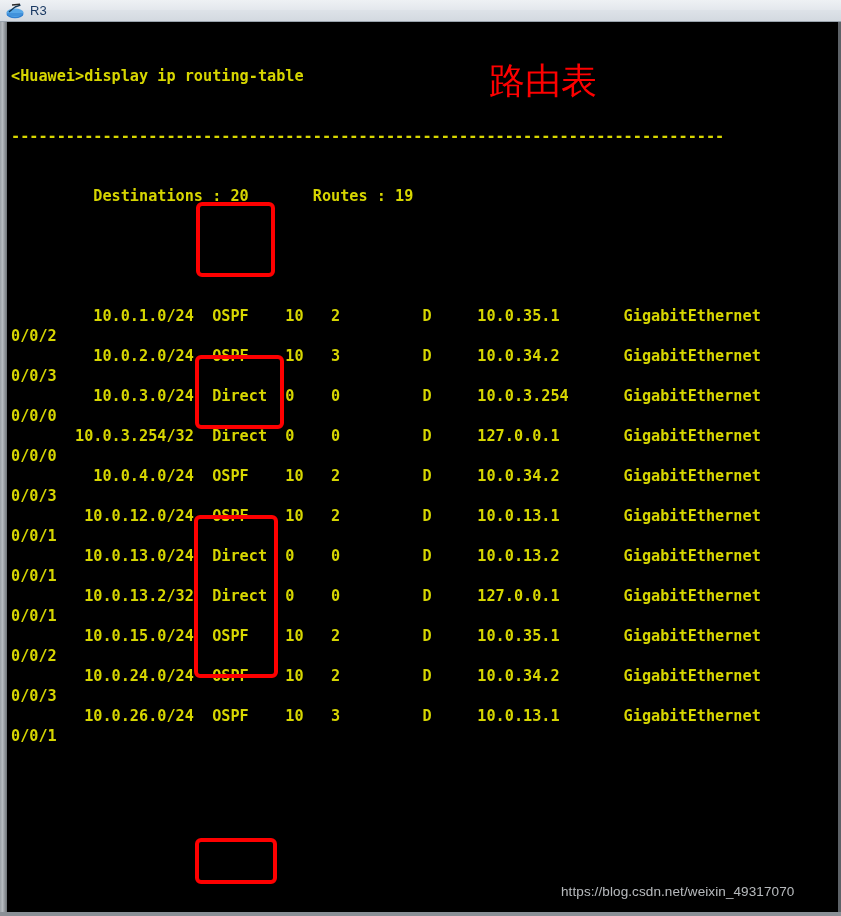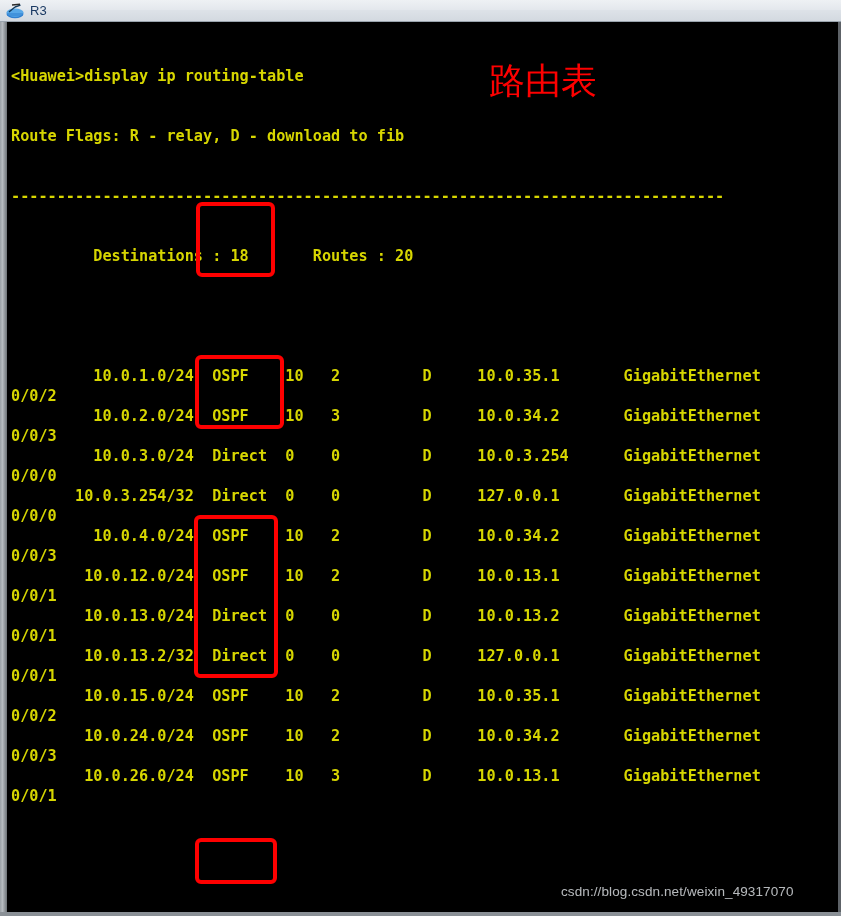--- a/index.html
+++ b/index.html
@@ -156,30 +156,29 @@
     <span class="title-text">R3</span>
   </div>
 
   <div id="terminal-wrap">
     <div id="left-gutter"></div>
     <div id="right-gutter"></div>
     <div id="bottom-gutter"></div>
 
     <div id="terminal">
       <div class="line">&lt;Huawei&gt;display ip routing-table</div>
-      <div class="line">Route Flags: R - relay, D - download to fib</div>
       <div class="line">------------------------------------------------------------------------------</div>
-      <div class="line">         Destinations : 18       Routes : 20</div>
+      <div class="line">         Destinations : 20       Routes : 19</div>
       <div class="line blank"> </div>
       <div id="route-rows"><div class="line">         10.0.1.0/24  OSPF    10   2         D     10.0.35.1       GigabitEthernet</div><div class="line">0/0/2</div><div class="line">         10.0.2.0/24  OSPF    10   3         D     10.0.34.2       GigabitEthernet</div><div class="line">0/0/3</div><div class="line">         10.0.3.0/24  Direct  0    0         D     10.0.3.254      GigabitEthernet</div><div class="line">0/0/0</div><div class="line">       10.0.3.254/32  Direct  0    0         D     127.0.0.1       GigabitEthernet</div><div class="line">0/0/0</div><div class="line">         10.0.4.0/24  OSPF    10   2         D     10.0.34.2       GigabitEthernet</div><div class="line">0/0/3</div><div class="line">        10.0.12.0/24  OSPF    10   2         D     10.0.13.1       GigabitEthernet</div><div class="line">0/0/1</div><div class="line">        10.0.13.0/24  Direct  0    0         D     10.0.13.2       GigabitEthernet</div><div class="line">0/0/1</div><div class="line">        10.0.13.2/32  Direct  0    0         D     127.0.0.1       GigabitEthernet</div><div class="line">0/0/1</div><div class="line">        10.0.15.0/24  OSPF    10   2         D     10.0.35.1       GigabitEthernet</div><div class="line">0/0/2</div><div class="line">        10.0.24.0/24  OSPF    10   2         D     10.0.34.2       GigabitEthernet</div><div class="line">0/0/3</div><div class="line">        10.0.26.0/24  OSPF    10   3         D     10.0.13.1       GigabitEthernet</div><div class="line">0/0/1</div></div>
     </div>
 
     <div id="overlay">
         <div class="redbox" style="left: 196px; top: 180px; width: 79px; height: 75px; border-color: rgb(254, 0, 0);"></div>
         <div class="redbox" style="left: 195px; top: 333px; width: 89px; height: 74px; border-color: rgb(254, 0, 0);"></div>
         <div class="redbox" style="left: 194px; top: 493px; width: 84px; height: 163px; border-color: rgb(254, 0, 0);"></div>
         <div class="redbox" style="left: 195px; top: 816px; width: 82px; height: 46px; border-color: rgb(254, 0, 0);"></div>
         <span id="cn-annotation" style="color: rgb(254, 0, 0); left: 489px; top: 41px;">路由表</span>
       </div>
   </div>
 
-  <span id="watermark" style="left: 561px; top: 884px;">csdn://blog.csdn.net/weixin_49317070</span>
+  <span id="watermark" style="left: 561px; top: 884px;">https://blog.csdn.net/weixin_49317070</span>
 </div>
 
 </body></html>

